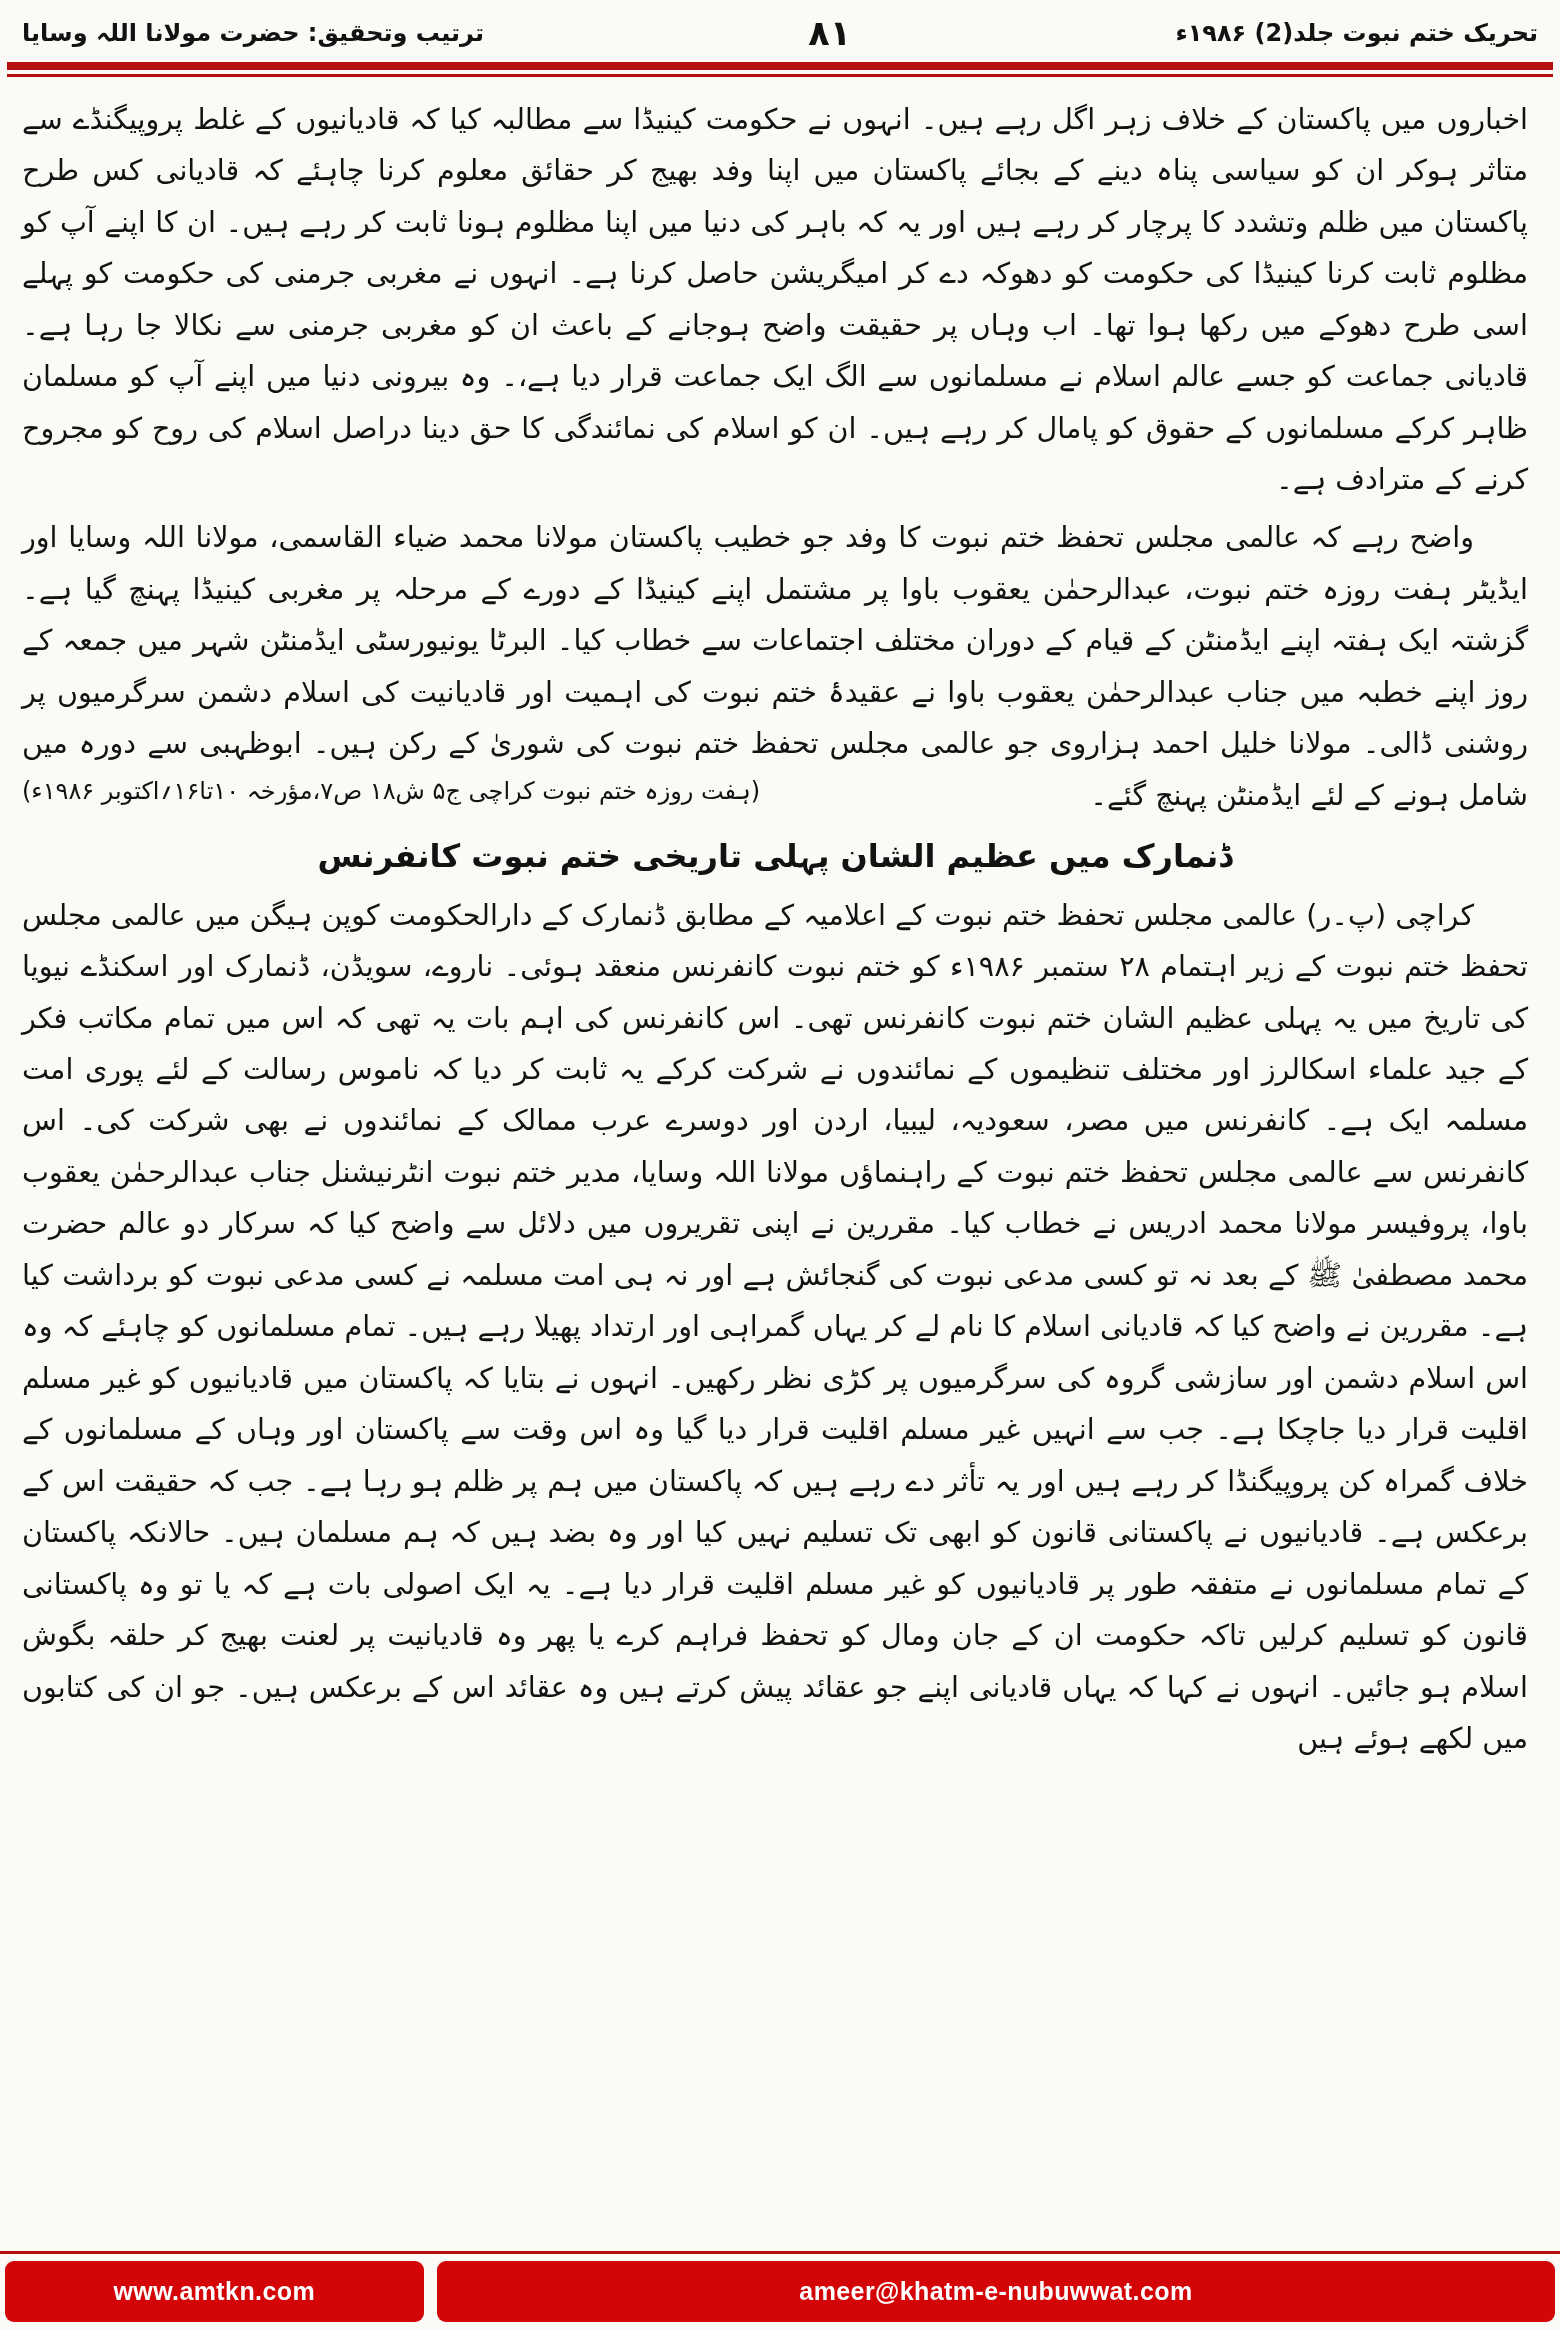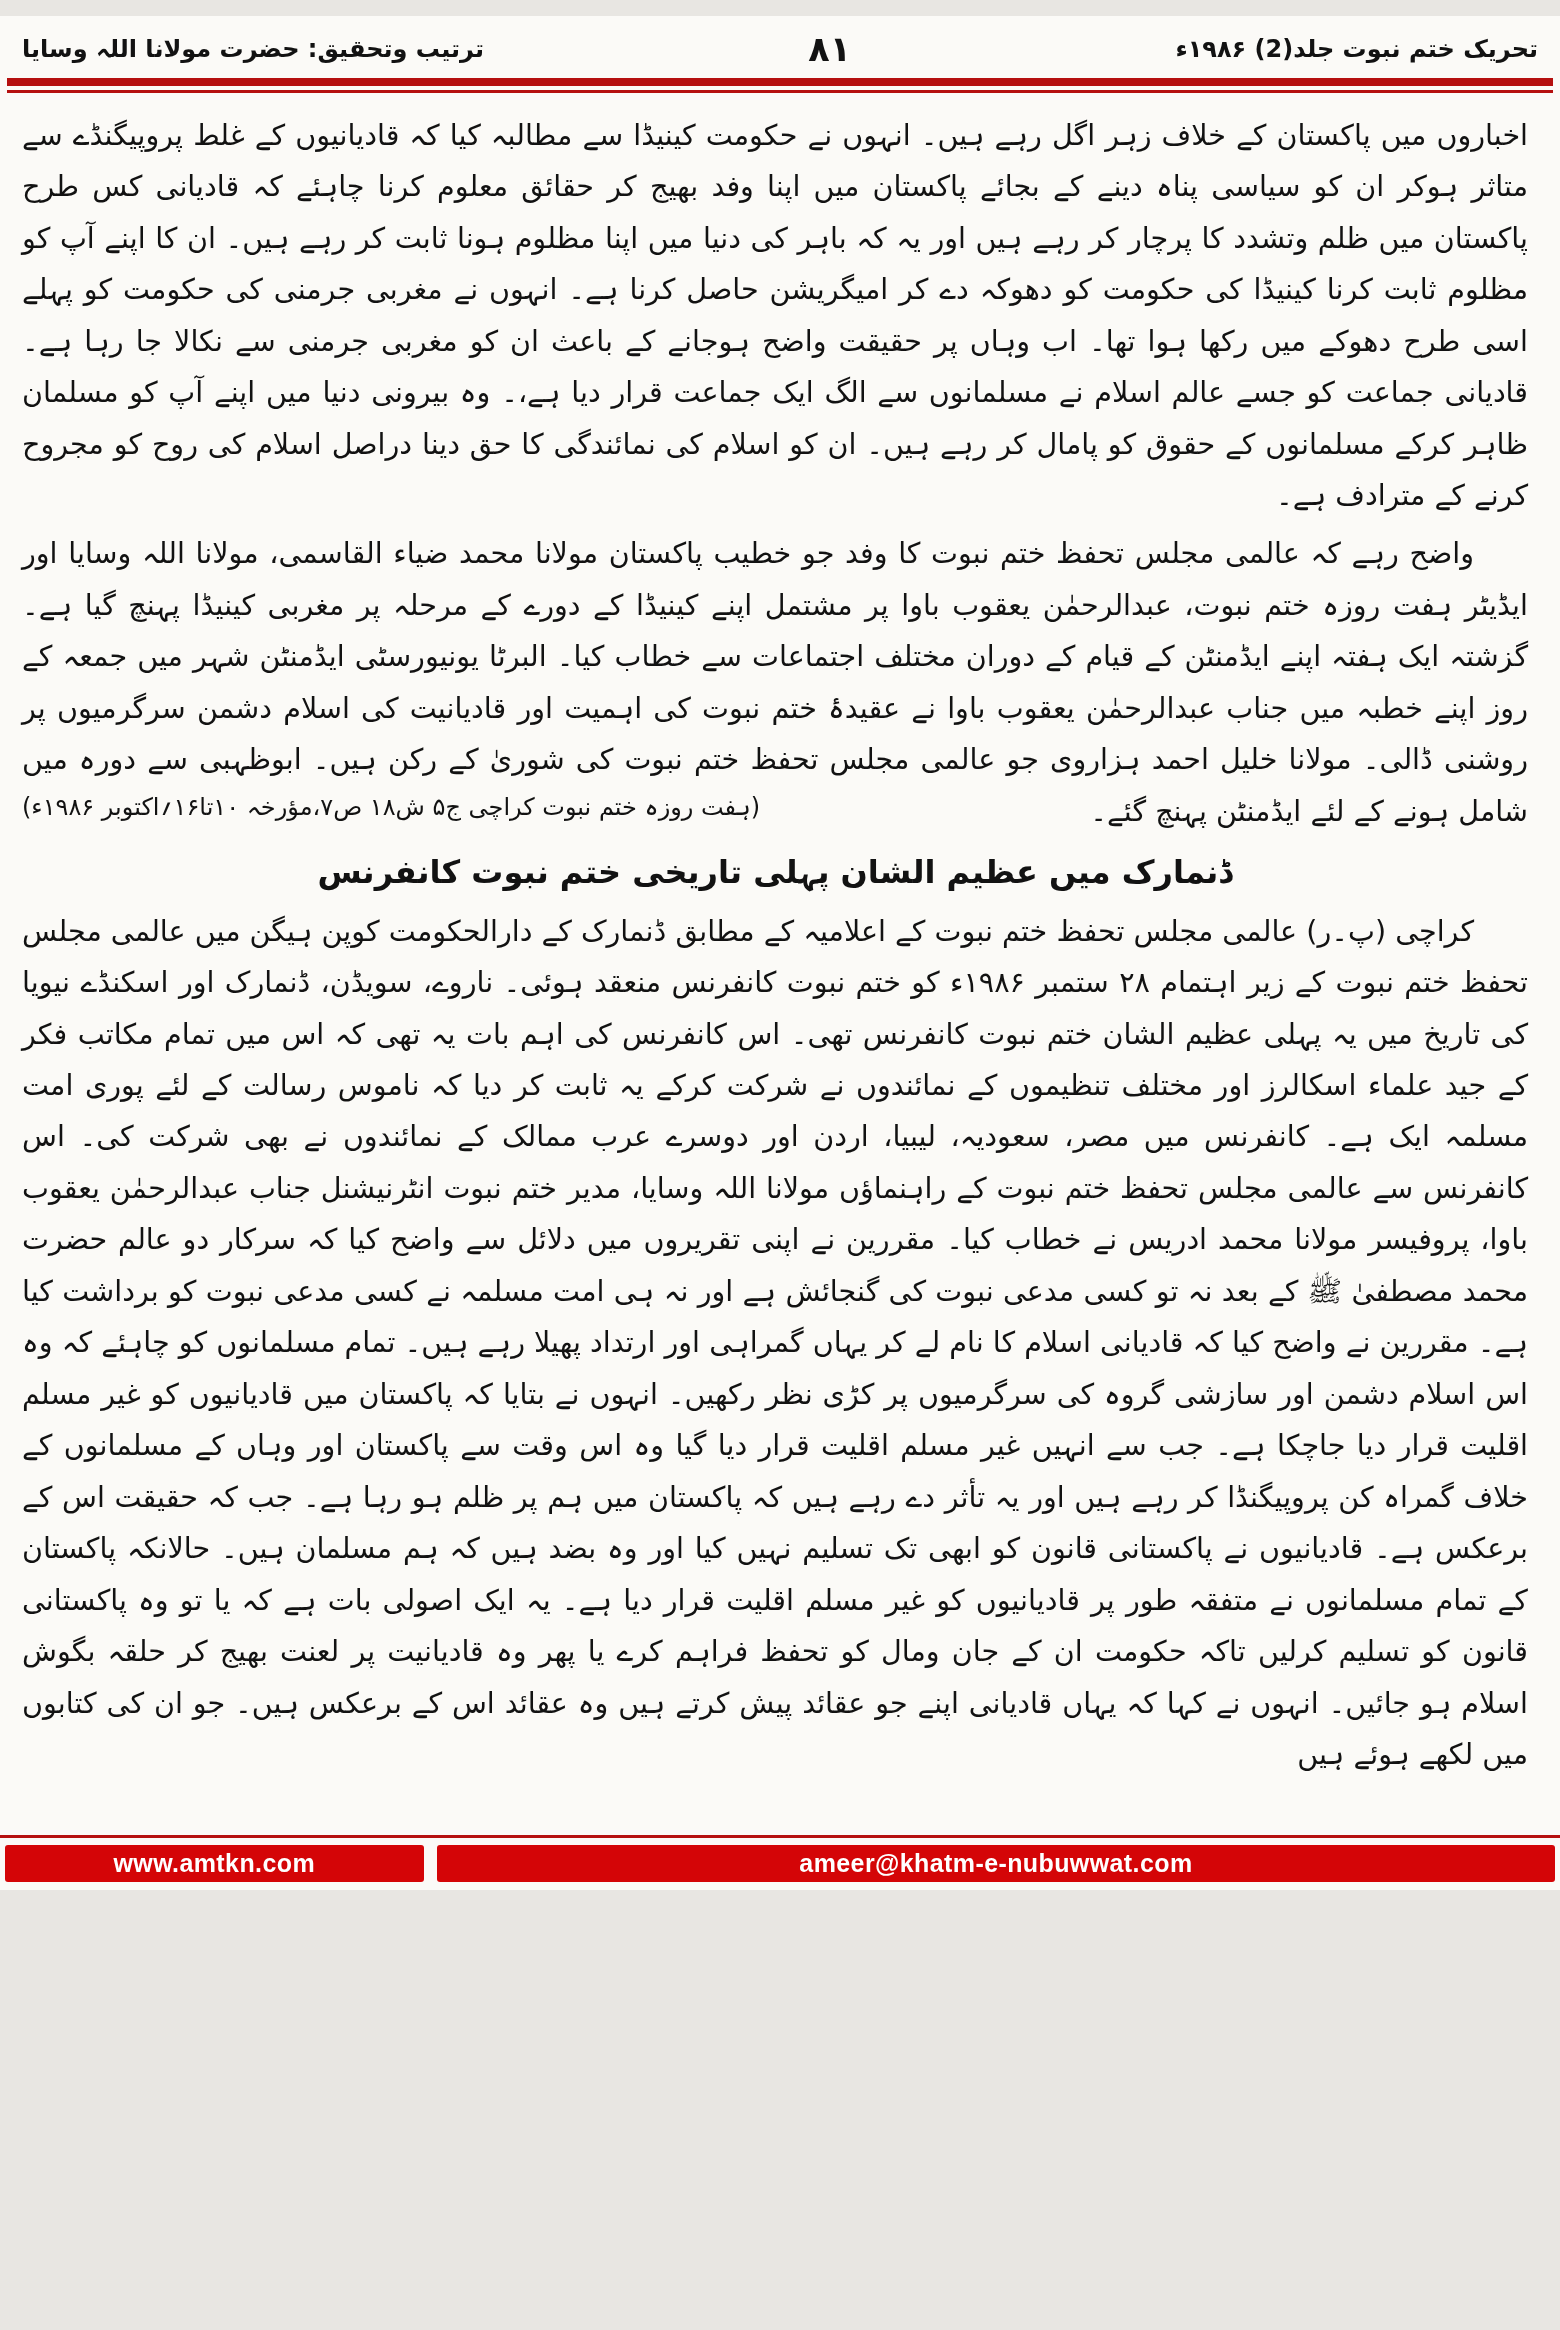--- a/index.html
+++ b/index.html
@@ -1,17 +1,17 @@
 <!DOCTYPE html>
 <html lang="ur" dir="rtl" style="font-size:13.4px"><head>
 <meta charset="utf-8">
 <style>
   html,body{margin:0;padding:0;background:#e8e6e2;}
   .page{
-    width:1560px;height:1874px;margin:16px auto;position:relative;
+    width:1560px;height:2330px;margin:0 auto;position:relative;
     background:#fbfaf7;color:#121212;overflow:hidden;box-sizing:border-box;
     font-family:"DejaVu Sans","Liberation Serif",sans-serif;
   }
   
   .page-header{
     display:flex;flex-direction:row;justify-content:space-between;align-items:center;
     direction:ltr;padding:13.4px 22px 5px 22px;font-weight:bold;font-size:24px;
   }
   .hdr{direction:rtl;white-space:nowrap;}
   .hdr.center{font-size:35px;}
@@ -35,21 +35,21 @@
   .page-footer{
     position:absolute;left:0;right:0;bottom:0;
   }
   .footer-rule{height:3.4px;background:#b5100f;margin:0 0 6.7px 0;}
   .bars{
     display:flex;direction:ltr;gap:13.4px;padding:0 5px 8.4px 5px;align-items:stretch;
   }
   .bar{
     background:#d40507;color:#ffffff;font-weight:bold;font-size:25px;
     display:flex;align-items:center;justify-content:center;
-    padding:4px 0;border-radius:3px;letter-spacing:0.4px;
+    padding:16px 0;border-radius:9px;letter-spacing:0.4px;
     font-family:"Liberation Sans","DejaVu Sans",sans-serif;
   }
   .bar.left{flex:0 0 27%;}
   .bar.center{flex:1 1 auto;}
   .bar.right{flex:0 0 31%;}
 </style>
 </head>
 <body>
 
 <div class="page">

